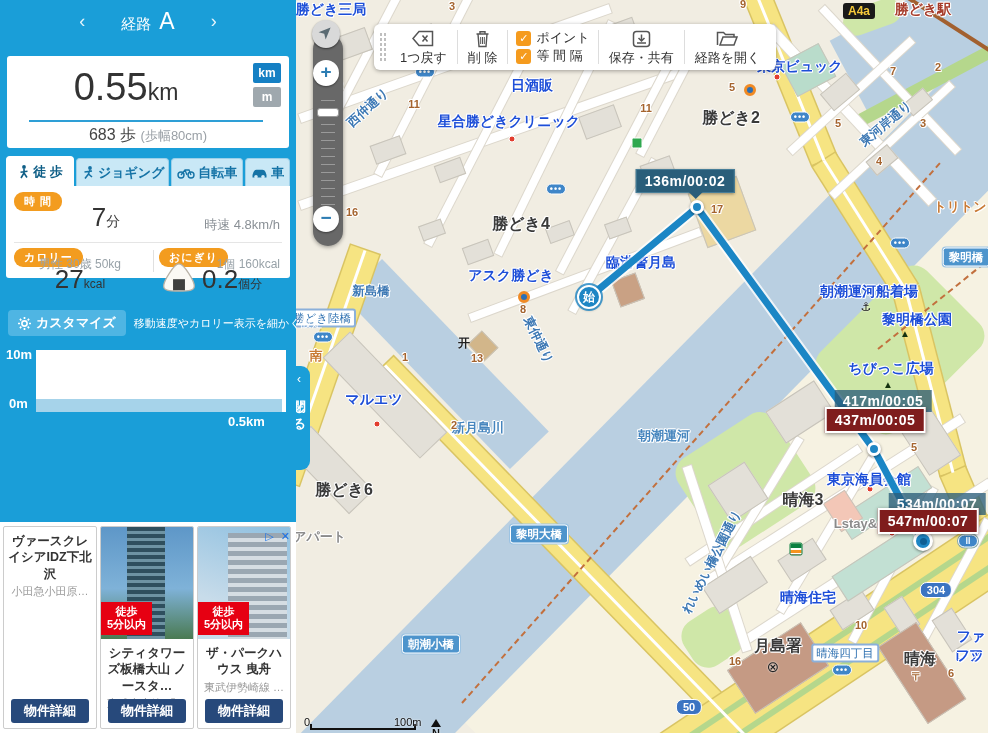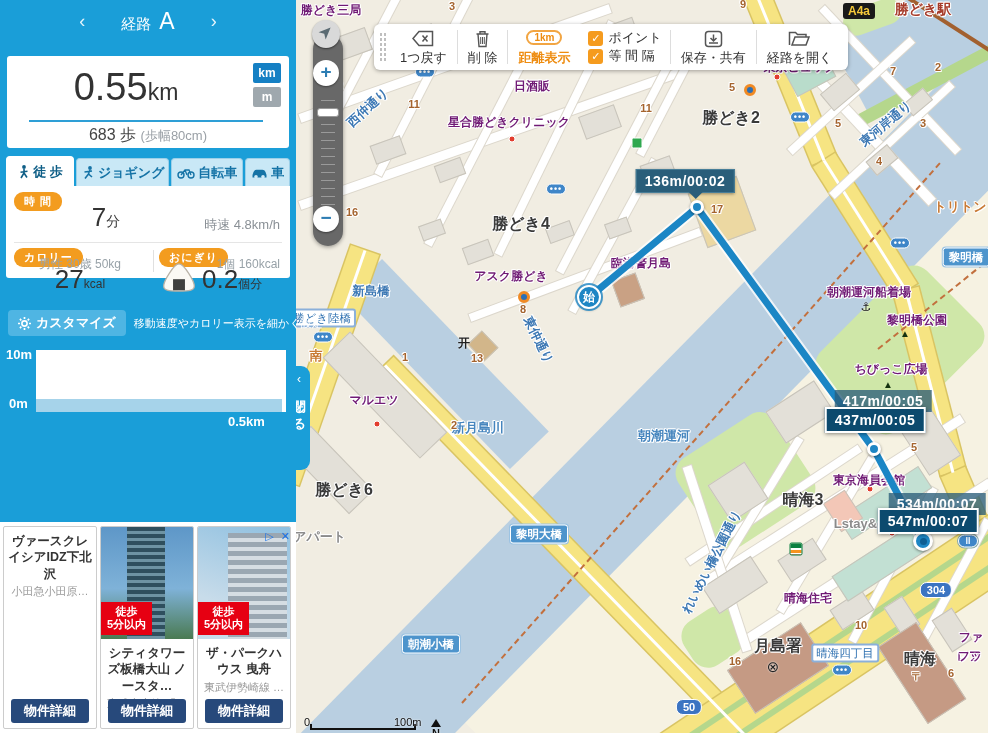--- a/index.html
+++ b/index.html
@@ -6,21 +6,21 @@
   #stage{position:relative;width:988px;height:733px;overflow:hidden;background:#F1EDE2;
          font-family:"Liberation Sans","DejaVu Sans",sans-serif;}
   #stage *{box-sizing:border-box;}
 
   
   #map{position:absolute;left:0;top:0;width:988px;height:733px;overflow:hidden;background:#F1EDE2;}
   .geo{position:absolute;}
   .lab{position:absolute;white-space:nowrap;z-index:20;
        text-shadow:-1px 0 0 #fff,1px 0 0 #fff,0 -1px 0 #fff,0 1px 0 #fff,1px 1px 0 #fff,-1px -1px 0 #fff;}
   .k-area{font-size:16px;font-weight:bold;color:#3a3a3a;}
-  .k-place{font-size:12px;font-weight:bold;color:#701a75;}
+  .k-place{font-size:14px;font-weight:bold;color:#1d4ed8;}
   .k-gray{font-size:13px;font-weight:bold;color:#8b8b8b;}
   .k-street{font-size:12.5px;font-weight:bold;color:#3C78B4;}
   .k-water{font-size:13px;font-weight:bold;color:#4585BE;}
   .k-num{font-size:11px;color:#A5642E;font-weight:bold;}
   .k-orange{font-size:13px;font-weight:bold;color:#C87A35;}
   .k-station{font-size:14px;font-weight:bold;color:#A63B2A;}
   .k-bridge{font-size:11.5px;font-weight:bold;color:#fff;background:#4D94CC;border:1px solid #fff;
             border-radius:3px;padding:1px 5px;text-shadow:none;box-shadow:0 0 0 1px #9cc3e2;}
   .k-cross{font-size:11.5px;font-weight:normal;color:#2C6FB0;background:#fff;border:2px solid #8BB0DA;
            border-radius:3px;padding:0 3px;text-shadow:none;}
@@ -55,21 +55,21 @@
             border-radius:50%;background:#0F5E93;}
   .start-marker{position:absolute;width:24px;height:24px;border-radius:50%;background:#1E86C4;
       border:2px solid #fff;box-shadow:0 0 0 2px rgba(30,134,196,.8),0 1px 3px rgba(0,0,0,.4);
       color:#fff;font-size:12px;font-weight:bold;text-align:center;line-height:20px;z-index:32;}
   .tip{position:absolute;color:#fff;font-size:14px;font-weight:bold;padding:3px 8px;
        letter-spacing:.5px;white-space:nowrap;z-index:33;}
   .tip-plain{background:#2A5E7A;border:1px solid #487e98;box-shadow:0 1px 3px rgba(0,0,0,.4);}
   .tip-plain::after{content:"";position:absolute;top:100%;left:calc(50% + 4px);
        border:7px solid transparent;border-top-color:#2A5E7A;}
   .tip-back{background:rgba(42,94,122,.78);z-index:32;}
-  .tip-front{background:#0c4a6e;border:2px solid #fff;box-shadow:0 1px 4px rgba(0,0,0,.45);z-index:34;}
+  .tip-front{background:#7f1d1d;border:2px solid #fff;box-shadow:0 1px 4px rgba(0,0,0,.45);z-index:34;}
 
   
   #toolbar{position:absolute;left:374px;top:24px;height:46px;background:#fff;border-radius:6px;
      box-shadow:0 1px 4px rgba(0,0,0,.35);display:flex;align-items:stretch;z-index:40;padding:2px 6px 2px 2px;}
   .tb-handle{width:9px;margin:6px 2px 6px 3px;
      background-image:radial-gradient(#bfbfbf 1px,transparent 1.3px);background-size:4px 5px;}
   .tb-item{display:flex;flex-direction:column;align-items:center;justify-content:space-between;
      padding:4px 10px 3px;font-size:13px;color:#333;cursor:pointer;}
   .tb-item span{line-height:1.1;}
   .tb-sep{width:1px;background:#ddd;margin:4px 0;}
@@ -417,24 +417,20 @@
       <div class="tb-item">
         <span>
           <svg width="15" height="18" viewBox="0 0 15 18">
               <path d="M1.5 4 h12 M5 4 V1.8 h5 V4 M3 4 l1 12.5 h7 L12 4" stroke="#555" fill="none" stroke-width="1.4"></path>
               <path d="M5.7 7 v7 M7.5 7 v7 M9.3 7 v7" stroke="#555" stroke-width="1"></path>
             </svg>
         </span>
         <span>削 除</span>
       </div>
       <div class="tb-sep"></div>
-      <div class="tb-item">
-        <span class="km-pill">1km</span>
-        <span class="tb-orange">距離表示</span>
-      </div>
       <div class="tb-checks">
         <div class="cbrow">
           <span class="cb">✓</span>
           <span>ポイント</span>
         </div>
         <div class="cbrow">
           <span class="cb">✓</span>
           <span>等 間 隔</span>
         </div>
       </div>

